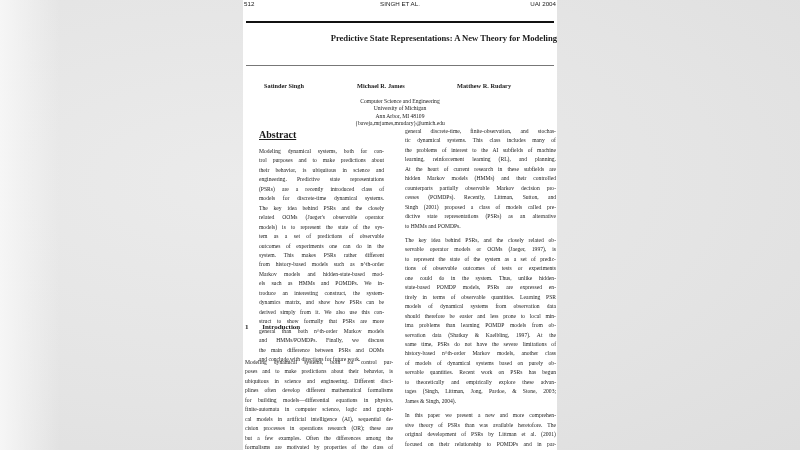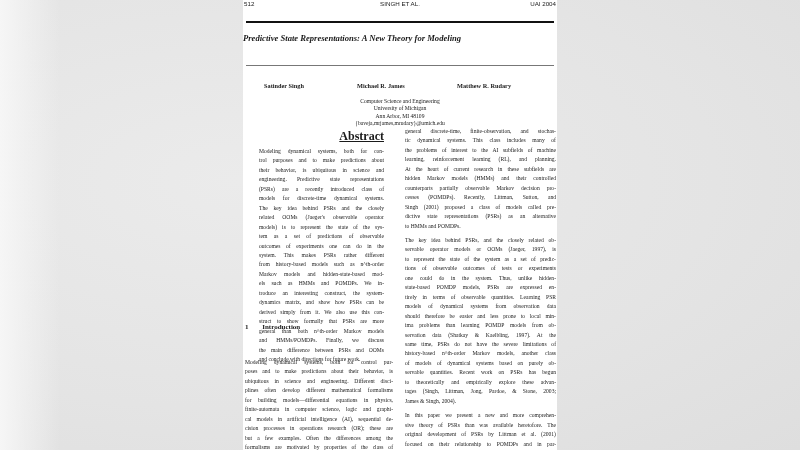--- a/index.html
+++ b/index.html
@@ -22,38 +22,37 @@
     font-family: "Liberation Sans", sans-serif; font-size: 6.2px; color: #222;
   }
   .running-head span { position: absolute; top: 0; }
   .rh-left { left: 1px; }
   .rh-center { left: 0; right: 0; text-align: center; }
   .rh-right { right: 1px; }
   .rule-thick { position: absolute; left: 3px; right: 3px; top: 21px; height: 2px; background: #111; }
   .rule-thin { position: absolute; left: 3px; right: 3px; top: 65px; height: 1px; background: #777; }
   .title {
     position: absolute; left: 0; right: 0; top: 33px;
-    text-align: left; font-weight: bold; font-size: 8.6px; line-height: 11px;
+    text-align: right; font-weight: bold; font-size: 8.6px; line-height: 11px;
     color: #1a1a1a;
-    font-style: italic;
   }
   .authors { position: absolute; top: 82px; left: 0; right: 0; height: 10px; }
   .author { position: absolute; font-weight: bold; font-size: 6.3px; white-space: nowrap; }
   .author-1 { left: 21px; }
   .author-2 { left: 114px; }
   .author-3 { left: 214px; }
   .affil {
     position: absolute; top: 98px; left: 0; right: 0; text-align: center;
     font-size: 5.6px; line-height: 7.4px; color: #222;
   }
   .col { position: absolute; font-size: 5.6px; line-height: 9.45px; color: #222; text-align: justify; }
   .col p { margin: 0; }
   .abstract-head {
-    position: absolute; left: 16px; width: 125px; top: 129px; text-align: right;
-    font-weight: bold; font-size: 12px; text-decoration: underline;
+    position: absolute; left: 16px; width: 125px; top: 129px; text-align: left;
+    font-weight: bold; font-size: 10px; text-decoration: underline;
   }
   .abstract-body { left: 16px; width: 125px; top: 147px; }
   .intro-head {
     position: absolute; left: 2px; top: 323px; font-weight: bold; font-size: 7px; white-space: nowrap;
   }
   .intro-head .num { margin-right: 12px; }
   .intro-body { left: 2px; width: 148px; top: 358px; }
   .right-col { left: 162px; width: 151px; top: 127px; }
   .right-col p + p { margin-top: 5px; }
   .line { display: block; white-space: nowrap; text-align-last: justify; }

